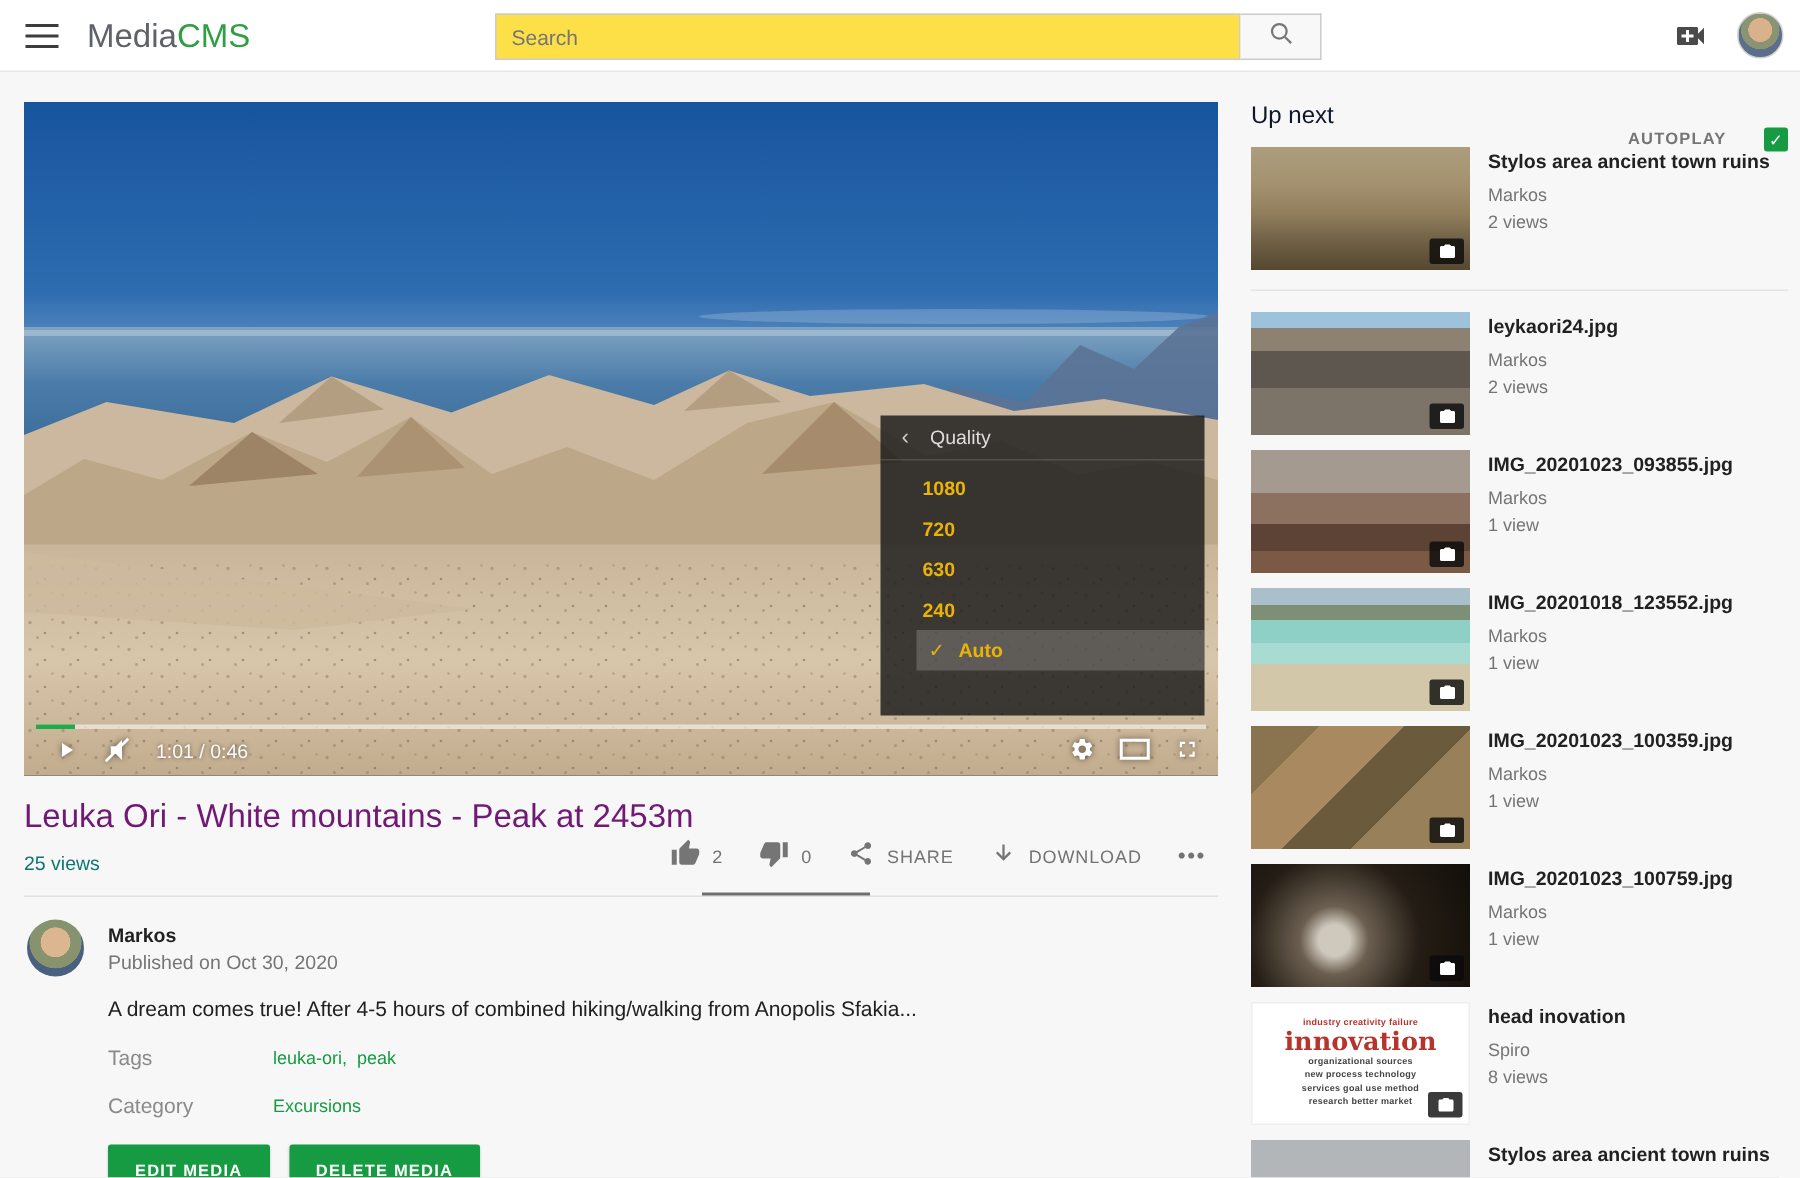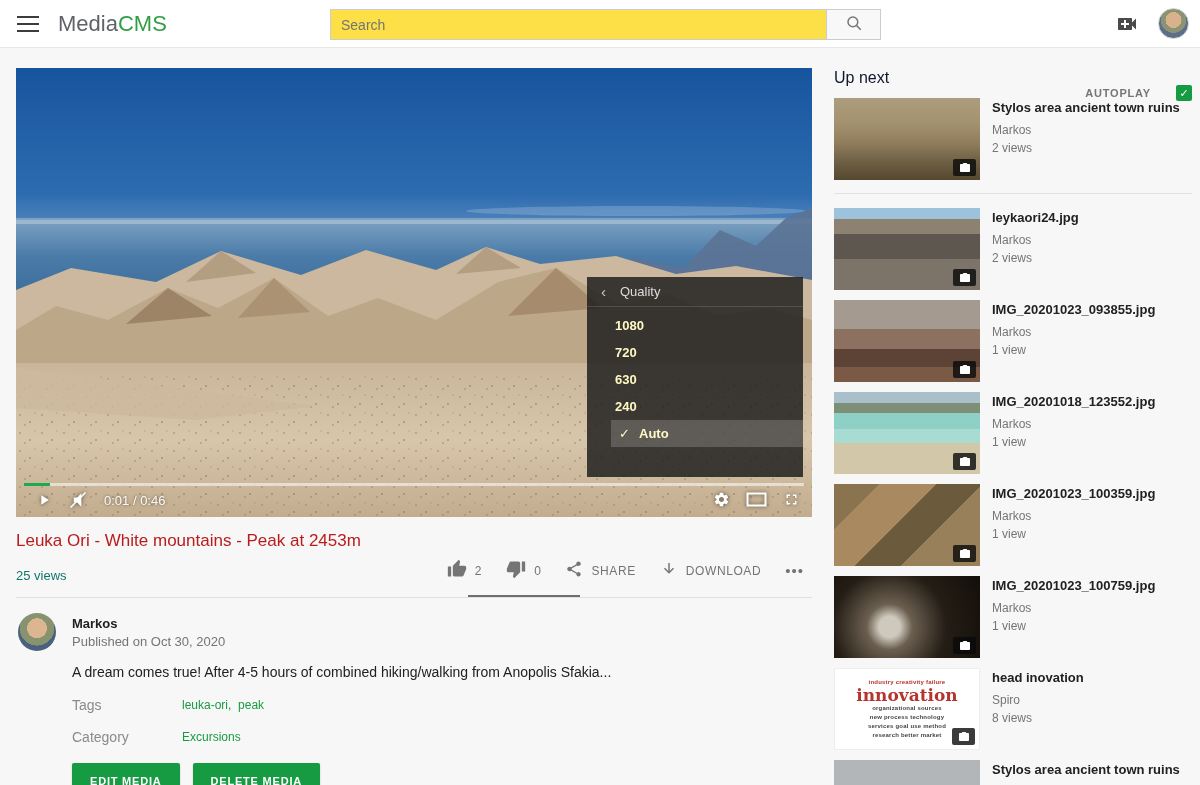--- a/index.html
+++ b/index.html
@@ -21,32 +21,32 @@
   .upload-btn { position:absolute; left:1114px; top:12px; width:26px; height:24px; cursor:pointer; }
   .avatar { position:absolute; left:1158px; top:8px; width:31px; height:31px; border-radius:50%; cursor:pointer;
     background:radial-gradient(circle at 50% 38%, #d9b28c 0 34%, #8a9374 35% 55%, #5c6e8a 56% 100%); border:1px solid #d0d0d0; }
   
   .player { position:absolute; left:16px; top:68px; width:796px; height:449px; background:#000; z-index:5; }
   .scene { position:absolute; inset:0; width:100%; height:100%; display:block; }
   .qmenu { position:absolute; left:571px; top:209px; width:216px; height:200px; background:rgba(26,26,26,0.82); color:#eee; font-size:13px; z-index:6; }
   .qhead { height:30px; display:flex; align-items:center; padding:0 14px; border-bottom:1px solid rgba(255,255,255,0.14); color:#ddd; cursor:pointer; }
   .qhead .chev { font-size:15px; margin-right:14px; color:#ccc; }
   .qbody { padding-top:5px; }
-  .qitem { height:27px; line-height:27px; padding-left:28px; font-weight:700; color:#fef9c3; cursor:pointer; }
+  .qitem { height:27px; line-height:27px; padding-left:28px; font-weight:700; color:#eab308; cursor:pointer; }
   .qitem.selected { background:rgba(255,255,255,0.18); padding-left:8px;margin-left:24px; }
   .qitem.selected .qcheck { display:inline-block; width:20px; font-weight:400; }
   .progress { position:absolute; left:8px; right:8px; bottom:31px; height:3px; background:rgba(255,255,255,0.55); cursor:pointer; }
   .played { position:absolute; left:0; top:0; bottom:0; width:26px; background:#1faa4e; }
   .ctrl-left { position:absolute; left:20px; bottom:7px; display:flex; align-items:center; gap:16px; z-index:7; }
   .ctrl-right { position:absolute; right:12px; bottom:9px; display:flex; align-items:center; gap:16px; z-index:7; }
   .time { color:rgba(255,255,255,0.95); font-size:13px; text-shadow:0 0 3px rgba(0,0,0,.5); }
   .cicon { display:flex; align-items:center; cursor:pointer; filter:drop-shadow(0 0 2px rgba(0,0,0,.55)); }
   
   .main-info { position:absolute; left:16px; top:517px; width:796px; height:268px; }
-  .m-title { position:absolute; left:0; top:14px; font-size:17px; font-weight:400; color:#b91c1c; }
+  .m-title { position:absolute; left:0; top:14px; font-size:22px; font-weight:400; color:#701a75; }
   .m-views { position:absolute; left:0; top:51px; font-size:13px; color:#0f766e; }
   .actions { position:absolute; right:8px; top:42px; display:flex; align-items:center; gap:24px; color:#737373; font-size:12px; letter-spacing:.6px; }
   .act { display:flex; align-items:center; gap:8px; cursor:pointer; }
   .act svg { flex:none; }
   .m-divider { position:absolute; left:0; top:80px; width:796px; height:1px; background:#e0e0e0; }
   .rating-underline { position:absolute; left:452px; top:78px; width:112px; height:2px; background:#6e6e6e; }
   .a-avatar { position:absolute; left:2px; top:96px; width:38px; height:38px; border-radius:50%;
     background:radial-gradient(circle at 50% 40%, #dcb691 0 33%, #87936f 34% 58%, #49607e 59% 100%); cursor:pointer; }
   .a-name { position:absolute; left:56px; top:99px; font-size:13px; font-weight:700; cursor:pointer; }
   .a-pub { position:absolute; left:56px; top:117px; font-size:13px; color:#757575; }
@@ -188,21 +188,21 @@
         <svg width="16" height="16" viewBox="0 0 24 24" fill="#fff">
             <path d="M8 5v14l11-7z"></path>
           </svg>
       </span>
       <span class="cicon">
         <svg width="20" height="20" viewBox="0 0 24 24" fill="#fff">
           <path d="M7 9v6h4l5 5V4l-5 5H7z"></path>
           <line x1="3" y1="21" x2="21" y2="3" stroke="#fff" stroke-width="2"></line>
         </svg>
       </span>
-      <span class="time">0:01 / 0:46</span>
+      <span class="time">1:01 / 0:46</span>
     </div>
     <div class="ctrl-right">
       <span class="cicon">
         <svg width="17" height="17" viewBox="0 0 24 24" fill="#fff">
           <path d="M19.14 12.94c.04-.3.06-.61.06-.94 0-.32-.02-.64-.07-.94l2.03-1.58c.18-.14.23-.41.12-.61l-1.92-3.32c-.12-.22-.37-.29-.59-.22l-2.39.96c-.5-.38-1.03-.7-1.62-.94l-.36-2.54c-.04-.24-.24-.41-.48-.41h-3.84c-.24 0-.43.17-.47.41l-.36 2.54c-.59.24-1.13.57-1.62.94l-2.39-.96c-.22-.08-.47 0-.59.22L2.74 8.87c-.12.21-.08.47.12.61l2.03 1.58c-.05.3-.09.63-.09.94s.02.64.07.94l-2.03 1.58c-.18.14-.23.41-.12.61l1.92 3.32c.12.22.37.29.59.22l2.39-.96c.5.38 1.03.7 1.62.94l.36 2.54c.05.24.24.41.48.41h3.84c.24 0 .44-.17.47-.41l.36-2.54c.59-.24 1.13-.56 1.62-.94l2.39.96c.22.08.47 0 .59-.22l1.92-3.32c.12-.22.07-.47-.12-.61l-2.01-1.58zM12 15.6c-1.98 0-3.6-1.62-3.6-3.6s1.62-3.6 3.6-3.6 3.6 1.62 3.6 3.6-1.62 3.6-3.6 3.6z"></path>
         </svg>
       </span>
       <span class="cicon">
         <svg width="21" height="15" viewBox="0 0 21 15" fill="none" stroke="#fff" stroke-width="2">
             <rect x="1.5" y="1.5" width="18" height="12"></rect>

